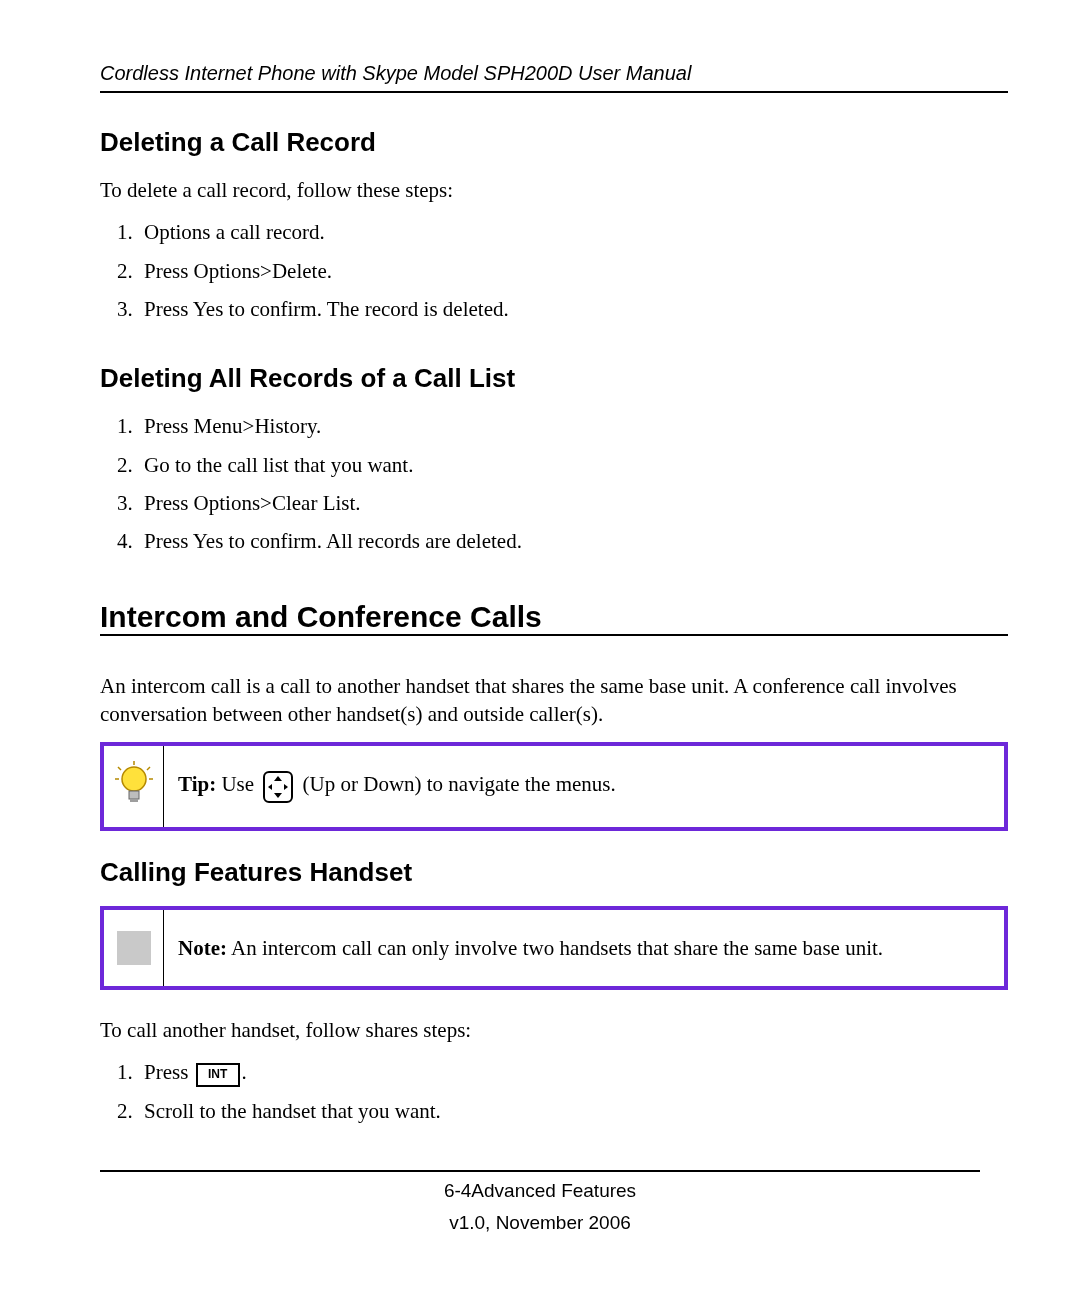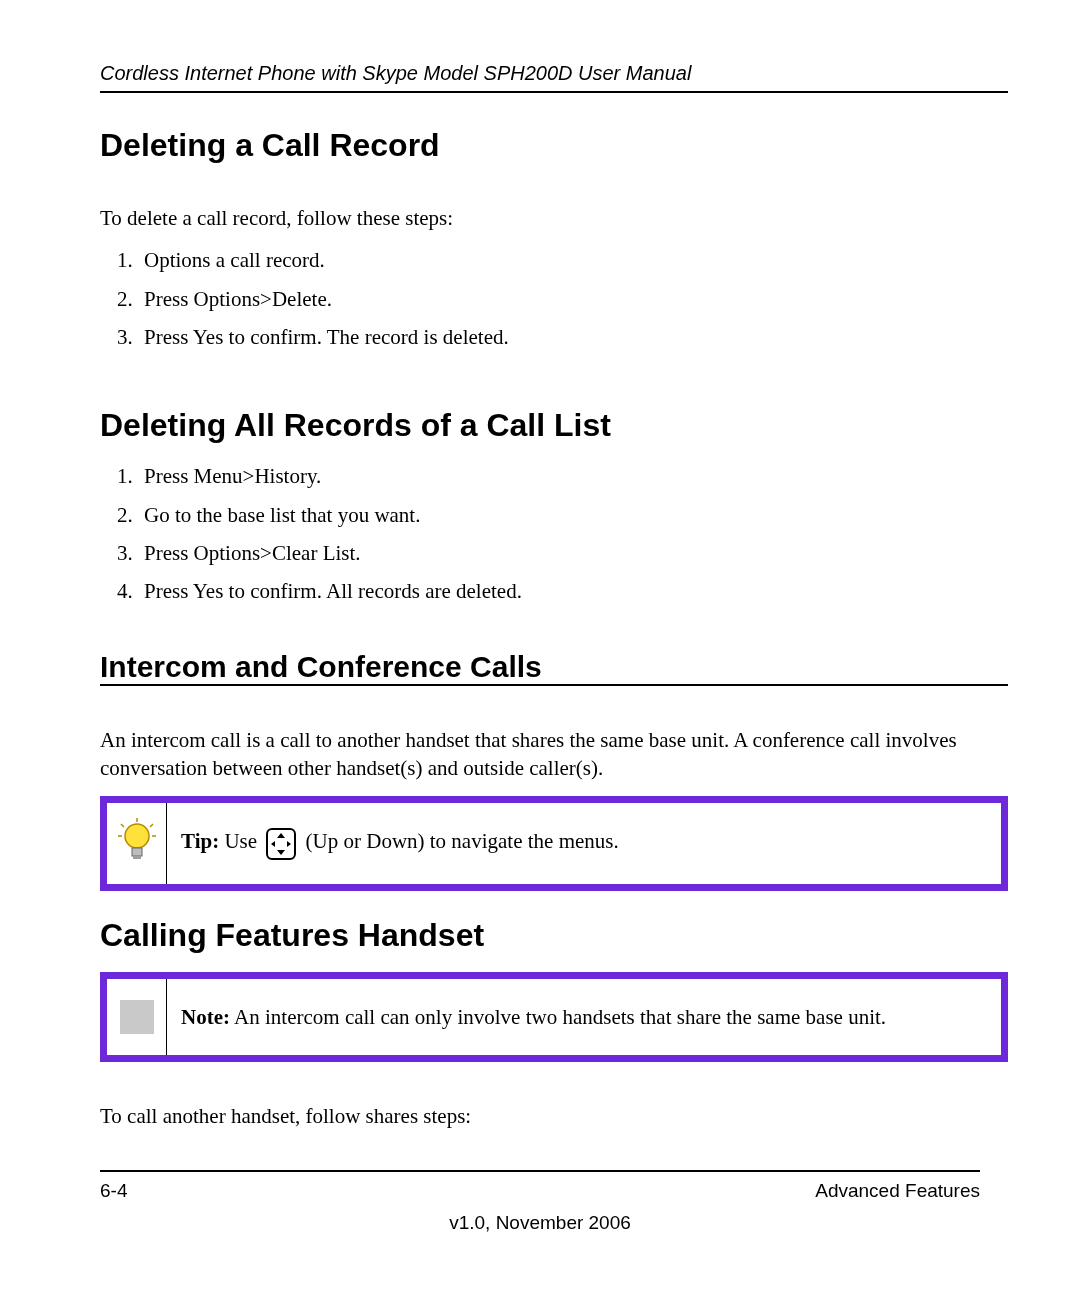--- a/index.html
+++ b/index.html
@@ -13,51 +13,50 @@
   .running-head {
     font-style: italic;
     font-size: 20px;
     font-family: Arial, Helvetica, sans-serif;
     margin-bottom: 6px;
   }
   .hr-top { border: none; border-top: 2px solid #000; margin-bottom: 34px; }
   .h2 {
     font-family: Arial, Helvetica, sans-serif;
     font-weight: bold;
-    font-size: 32px;
-    margin-top: 22px;
+    font-size: 26px;
+    margin-top: 6px;
     margin-bottom: 18px;
   }
   .h1 {
     font-family: Arial, Helvetica, sans-serif;
     font-weight: bold;
     font-size: 30px;
     margin-top: 44px;
   }
   .h1-rule { border: none; border-top: 2px solid #000; margin-bottom: 36px; }
   .para {
     font-size: 21px;
     line-height: 1.35;
     margin-bottom: 14px;
-    margin-top: 40px;
   }
   ol.steps {
     list-style: decimal;
     margin-left: 22px;
     padding-left: 16px;
     font-size: 21px;
   }
   ol.steps li {
     padding-left: 6px;
     margin-bottom: 10px;
     line-height: 1.35;
   }
   .section-gap { height: 24px; }
   .callout {
-    border: 7px solid #6d28d9;
+    border: 4px solid #6d28d9;
     width: 100%;
     display: flex;
     align-items: stretch;
     margin: 14px 0 26px 0;
   }
   .callout .icon-cell {
     width: 60px;
     border-right: 1px solid #000;
     display: flex;
     align-items: center;
@@ -130,21 +129,21 @@
     margin: 0 2px;
     background: #fff;
   }
   .footer-rule { border: none; border-top: 2px solid #000; margin-top: 8px; }
   .footer {
     position: absolute;
     left: 100px; right: 100px; bottom: 62px;
   }
   .footer-row {
     display: flex;
-    justify-content: space-between;
+    justify-content: center;
     font-size: 19px;
     margin-top: 8px;
     font-family: Arial, Helvetica, sans-serif;
   }
   .footer-center {
     text-align: center;
     font-size: 19px;
     margin-top: 10px;
     font-family: Arial, Helvetica, sans-serif;
   }
@@ -164,21 +163,21 @@
     <li>Options a call record.</li>
     <li>Press Options&gt;Delete.</li>
     <li>Press Yes to confirm. The record is deleted.</li>
   </ol>
 
   <div class="section-gap"></div>
 
   <div class="h2">Deleting All Records of a Call List</div>
   <ol class="steps">
     <li>Press Menu&gt;History.</li>
-    <li>Go to the base list that you want.</li>
+    <li>Go to the call list that you want.</li>
     <li>Press Options&gt;Clear List.</li>
     <li>Press Yes to confirm. All records are deleted.</li>
   </ol>
 
   <div class="h1">Intercom and Conference Calls</div>
   <hr class="h1-rule">
   <div class="para">An intercom call is a call to another handset that shares the same base unit. A conference call involves conversation between other handset(s) and outside caller(s).</div>
 
   <div class="callout">
     <div class="icon-cell">
@@ -212,20 +211,26 @@
       <div class="note-square"></div>
     </div>
     <div class="text-cell">
       <span>
         <b>Note:</b><span> An intercom call can only involve two handsets that share the same base unit.</span>
       </span>
     </div>
   </div>
 
   <div class="para">To call another handset, follow shares steps:</div>
+  <ol class="steps">
+    <li>
+      <span>Press </span><span class="int-key inline-mid">INT</span><span>.</span>
+    </li>
+    <li>Scroll to the handset that you want.</li>
+  </ol>
 
   <div class="footer">
     <hr class="footer-rule">
     <div class="footer-row">
       <span>6-4</span>
       <span>Advanced Features</span>
     </div>
     <div class="footer-center">v1.0, November 2006</div>
   </div>
 

